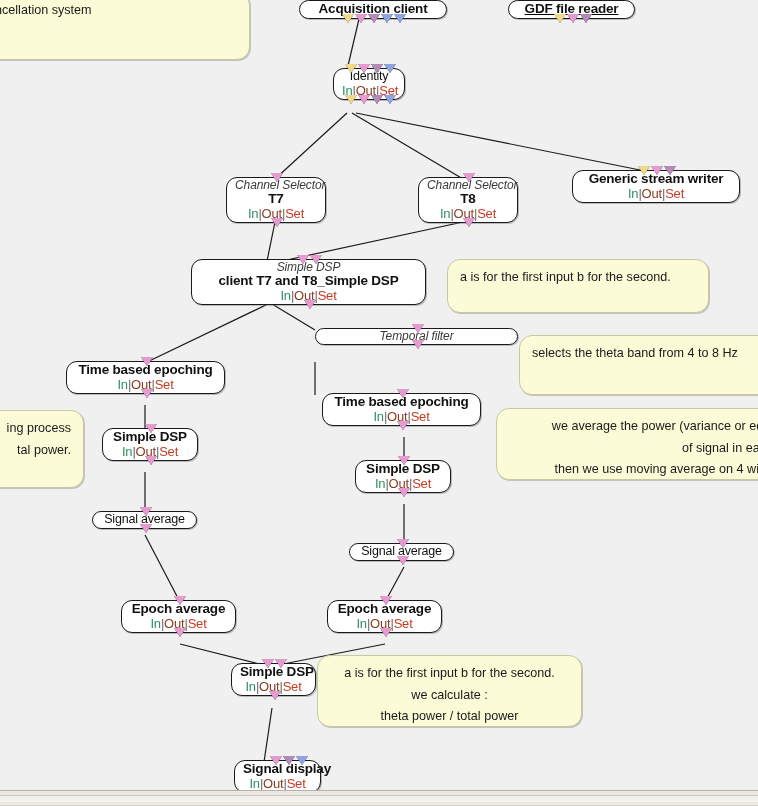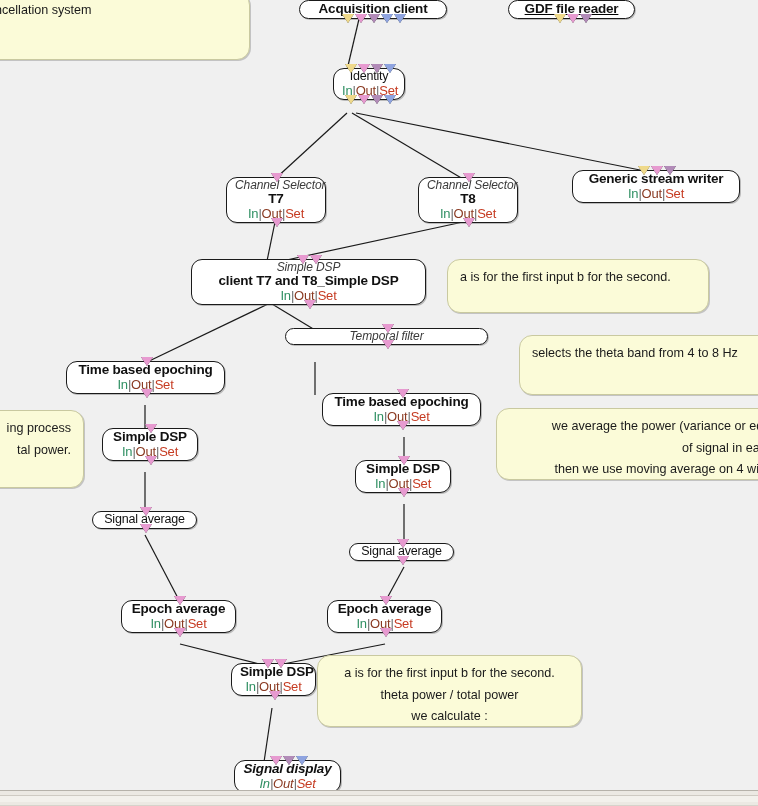--- a/index.html
+++ b/index.html
@@ -165,22 +165,22 @@
         <span class="nl">we average the power (variance or equi</span>
         <span class="nl">of  signal  in each</span>
         <span class="nl">then we use moving average on 4 wind</span>
       </div>
       <div class="note right-al" style="left: -94px; top: 410px; width: 178px; height: 78px;">
         <span class="nl">ing process</span>
         <span class="nl">tal power.</span>
       </div>
       <div class="note center" style="left: 317px; top: 655px; width: 265px; height: 72px;">
         <span class="nl">a is for the first input b for the second.</span>
+        <span class="nl">we calculate :</span>
         <span class="nl">theta power / total power</span>
-        <span class="nl">we calculate :</span>
       </div>
     </div>
   <div id="node-layer">
       <div class="node" style="left: 299px; top: 0px; width: 148px;">
         <div class="title">Acquisition client</div>
         <div class="conn c-yellow" style="left: 42px; bottom: -5px;"></div>
         <div class="conn c-pink" style="left: 55px; bottom: -5px;"></div>
         <div class="conn c-mauve" style="left: 68px; bottom: -5px;"></div>
         <div class="conn c-blue" style="left: 81px; bottom: -5px;"></div>
         <div class="conn c-blue" style="left: 94px; bottom: -5px;"></div>
@@ -225,21 +225,21 @@
         <div class="conn c-mauve" style="left: 91px; top: -5px;"></div>
       </div>
       <div class="node" style="left: 191px; top: 259px; width: 235px;">
         <div class="subtitle">Simple DSP</div>
         <div class="title">client T7 and T8_Simple DSP</div>
         <div class="ports"><span class="p-in">In</span><span class="p-sep">|</span><span class="p-out">Out</span><span class="p-sep">|</span><span class="p-set">Set</span></div>
         <div class="conn c-pink" style="left: 105px; top: -5px;"></div>
         <div class="conn c-pink" style="left: 118px; top: -5px;"></div>
         <div class="conn c-pink" style="left: 111.5px; bottom: -5px;"></div>
       </div>
-      <div class="node" style="left: 285px; top: 328px; width: 203px;">
+      <div class="node" style="left: 315px; top: 328px; width: 203px;">
         <div class="subtitle">Temporal filter</div>
         <div class="conn c-pink" style="left: 95.5px; top: -5px;"></div>
         <div class="conn c-pink" style="left: 95.5px; bottom: -5px;"></div>
       </div>
       <div class="node" style="left: 66px; top: 361px; width: 159px;">
         <div class="title">Time based epoching</div>
         <div class="ports"><span class="p-in">In</span><span class="p-sep">|</span><span class="p-out">Out</span><span class="p-sep">|</span><span class="p-set">Set</span></div>
         <div class="conn c-pink" style="left: 73.5px; top: -5px;"></div>
         <div class="conn c-pink" style="left: 73.5px; bottom: -5px;"></div>
       </div>
@@ -283,21 +283,21 @@
         <div class="conn c-pink" style="left: 51.5px; top: -5px;"></div>
         <div class="conn c-pink" style="left: 51.5px; bottom: -5px;"></div>
       </div>
       <div class="node" style="left: 231px; top: 663px; width: 85px;">
         <div class="title">Simple DSP</div>
         <div class="ports"><span class="p-in">In</span><span class="p-sep">|</span><span class="p-out">Out</span><span class="p-sep">|</span><span class="p-set">Set</span></div>
         <div class="conn c-pink" style="left: 30px; top: -5px;"></div>
         <div class="conn c-pink" style="left: 43px; top: -5px;"></div>
         <div class="conn c-pink" style="left: 36.5px; bottom: -5px;"></div>
       </div>
-      <div class="node" style="left: 234px; top: 760px; width: 107px; font-style: italic;">
+      <div class="node" style="left: 234px; top: 760px; width: 87px;">
         <div class="title">Signal display</div>
         <div class="ports"><span class="p-in">In</span><span class="p-sep">|</span><span class="p-out">Out</span><span class="p-sep">|</span><span class="p-set">Set</span></div>
         <div class="conn c-pink" style="left: 34.5px; top: -5px;"></div>
         <div class="conn c-mauve" style="left: 47.5px; top: -5px;"></div>
         <div class="conn c-blue" style="left: 60.5px; top: -5px;"></div>
       </div>
     </div>
 
   <div id="status-strip">
     <div class="inner"></div>

